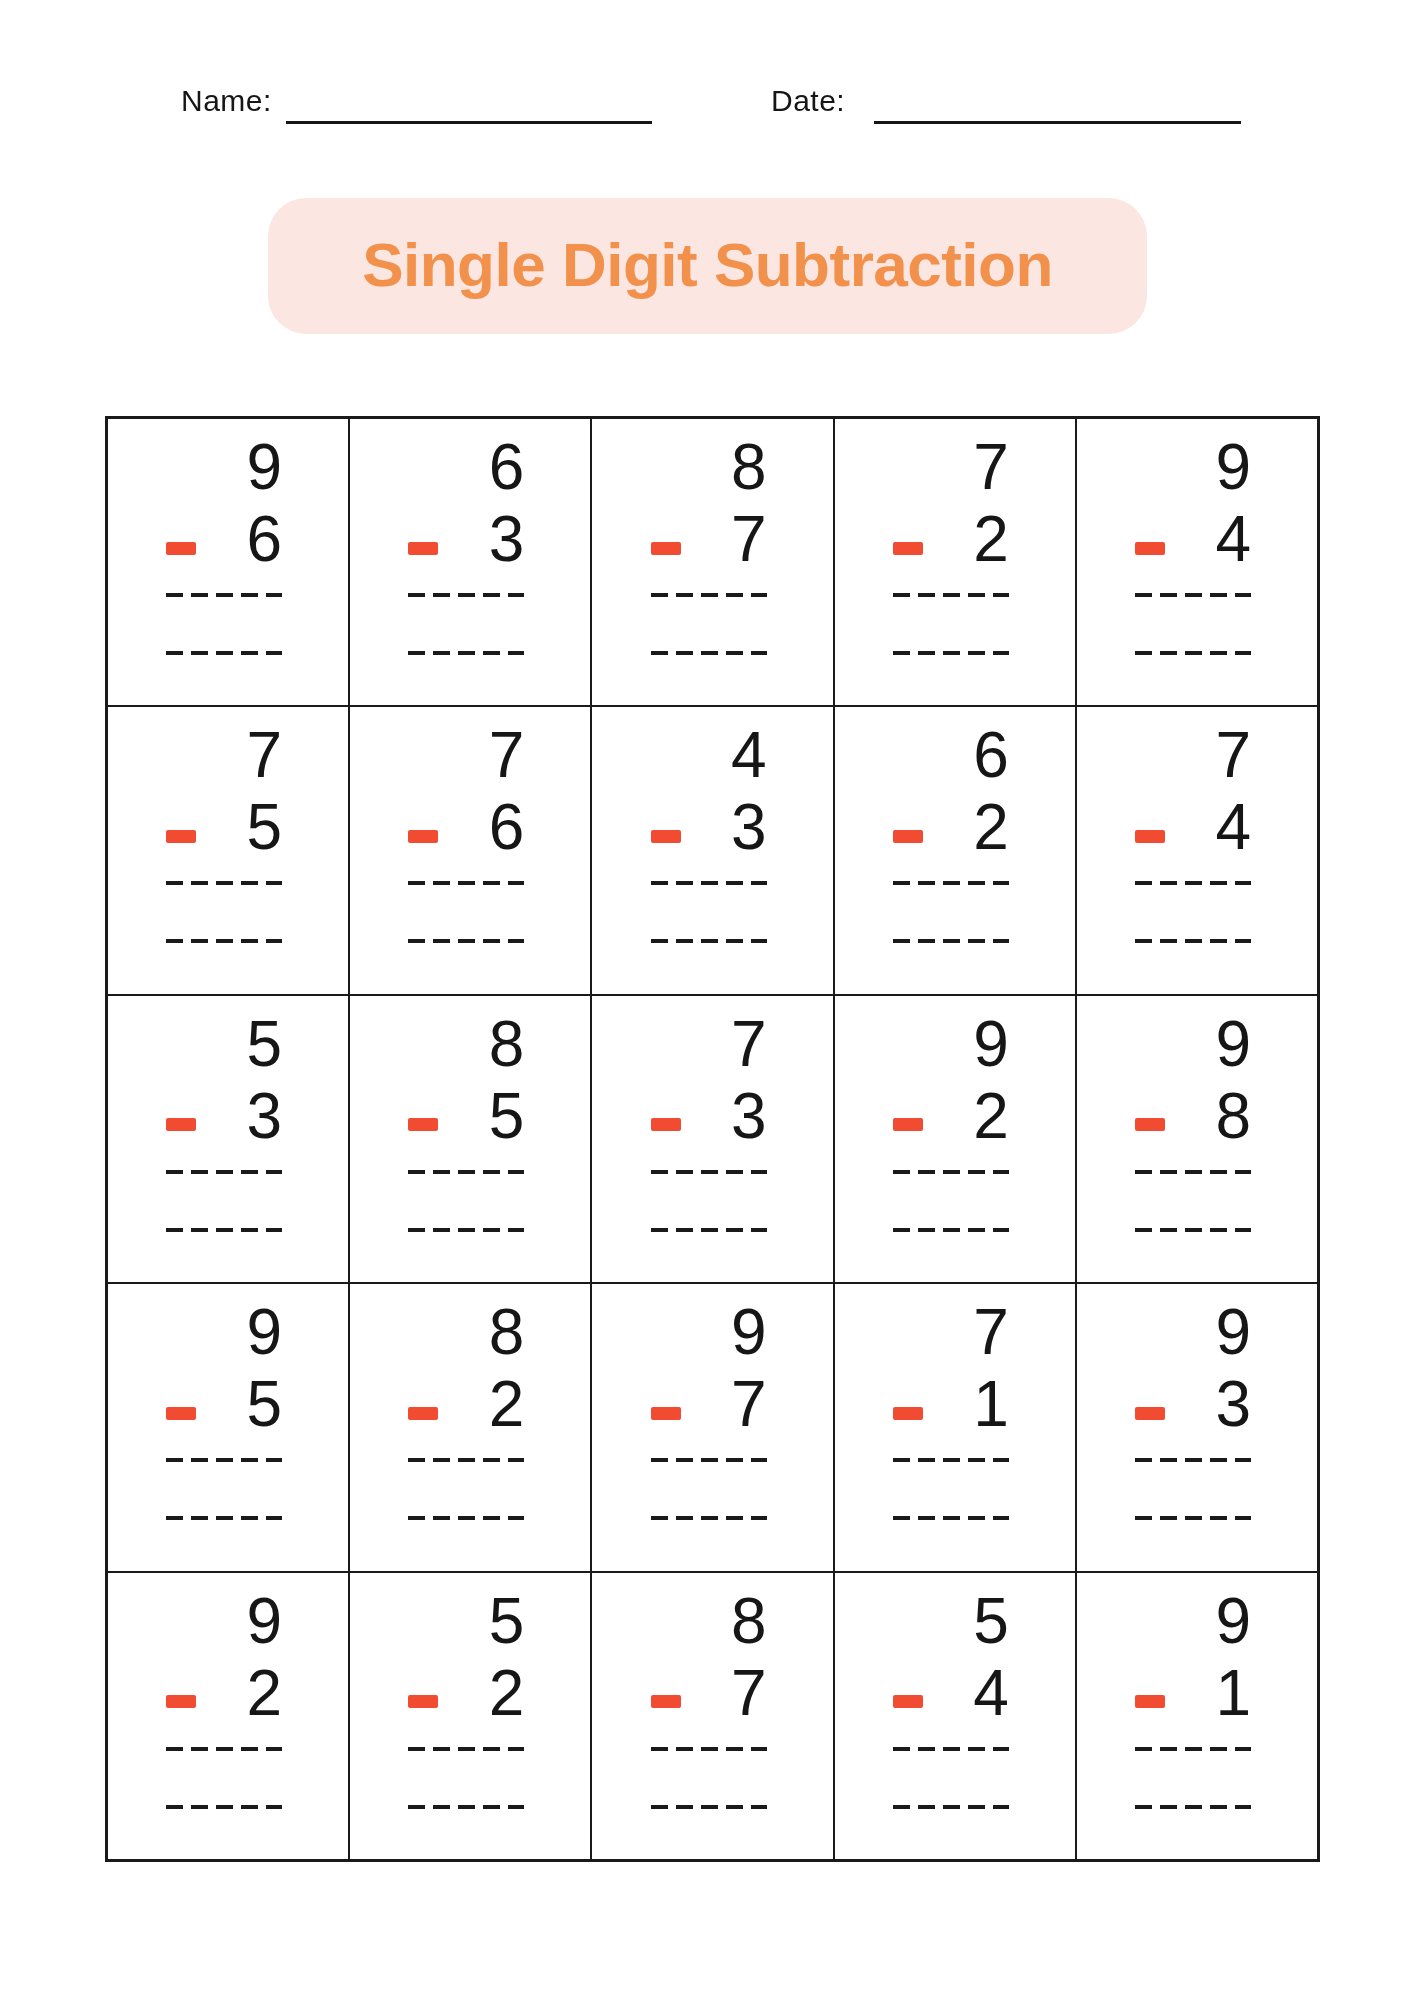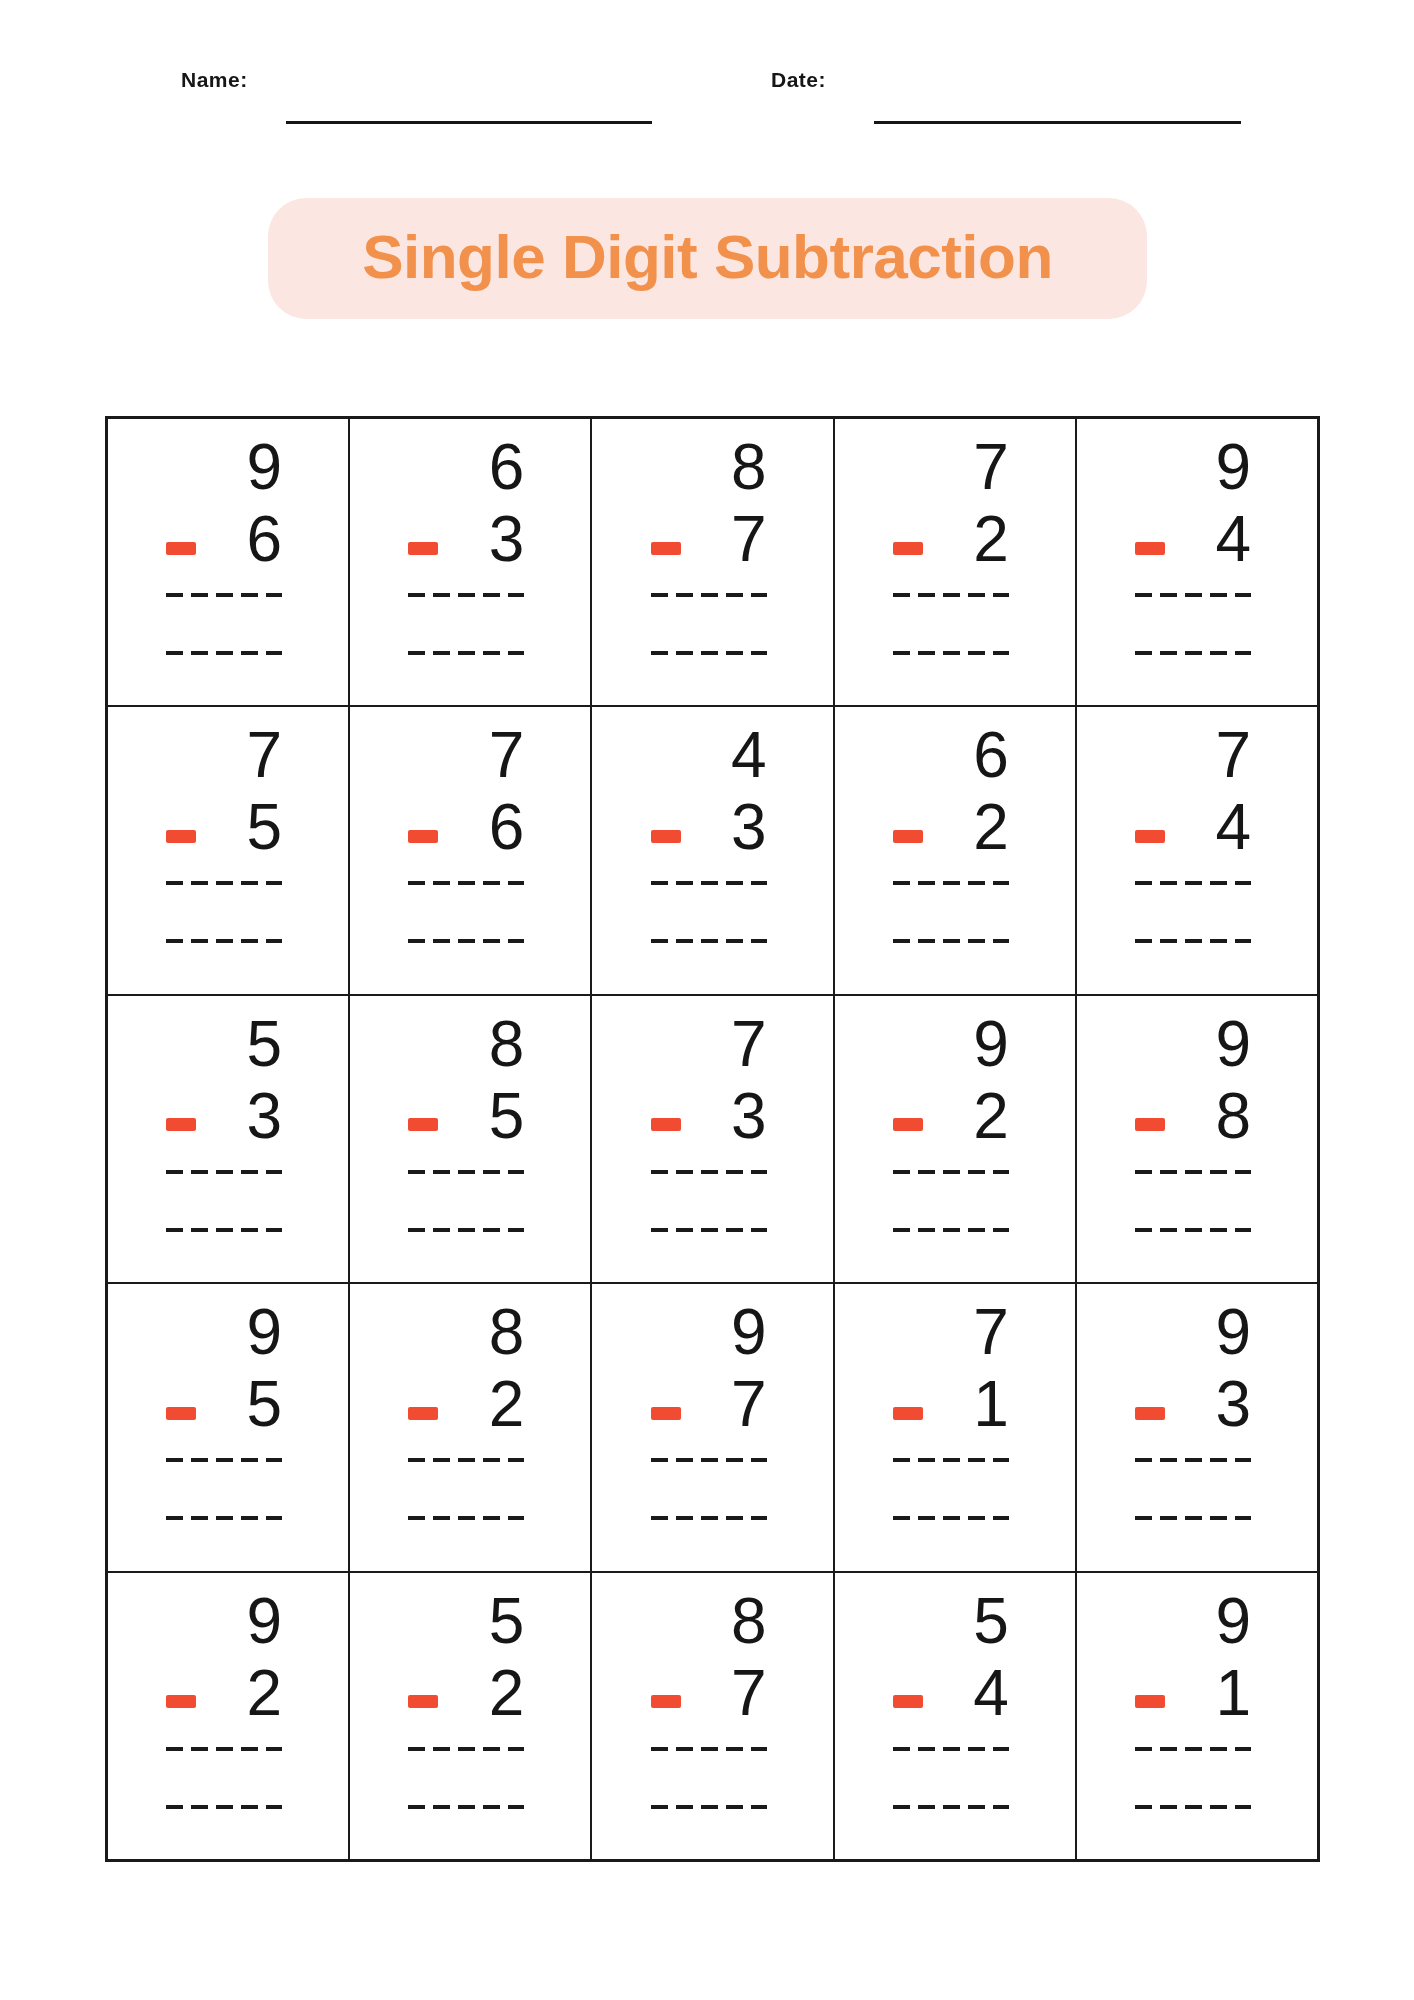--- a/index.html
+++ b/index.html
@@ -7,43 +7,43 @@
     width: 1414px; height: 2000px;
     background: #ffffff;
     position: relative;
     font-family: "Liberation Sans", "DejaVu Sans", sans-serif;
     overflow: hidden;
   }
 
   
   .header-label {
     position: absolute;
-    top: 68px;
-    font-size: 21px;
-    font-weight: 700;
+    top: 84px;
+    font-size: 30px;
+    font-weight: 400;
     color: var(--ink, #161616);
     letter-spacing: 0.5px;
     white-space: nowrap;
   }
   #name-label { left: 181px; }
   #date-label { left: 771px; text-align: right; }
   .write-line {
     position: absolute;
     top: 121px;
     height: 0;
     border-top: 3px solid var(--ink, #161616);
   }
   #name-line { left: 286px; width: 366px; }
   #date-line { left: 874px; width: 367px; }
 
   
   .title-box {
     position: absolute;
     left: 268px; top: 198px;
-    width: 879px; height: 121px;
+    width: 879px; height: 136px;
     background: var(--title-bg, #fce6e2);
     border-radius: 38px;
     display: flex; align-items: center; justify-content: center;
   }
   .title-text {
     font-size: 62px;
     font-weight: 700;
     letter-spacing: -0.5px;
     color: var(--title-ink, #f1914b);
     white-space: nowrap;

